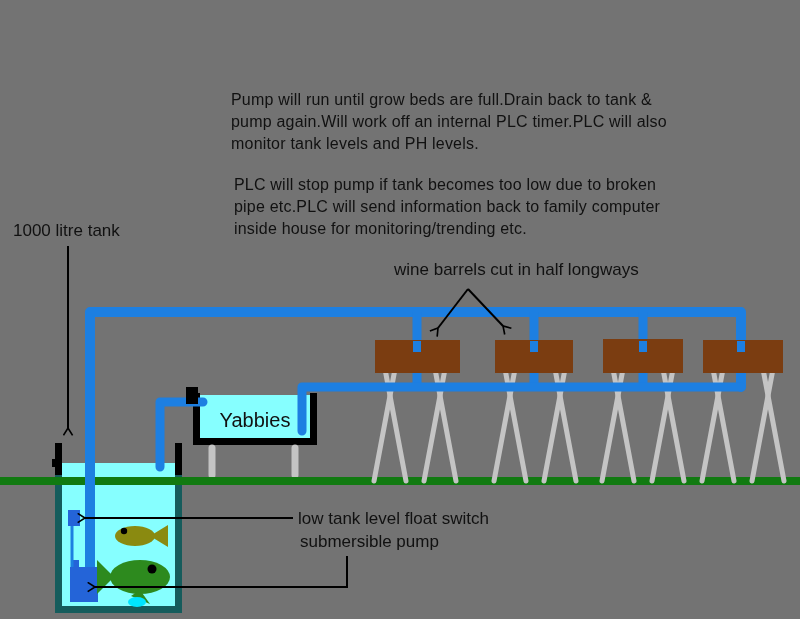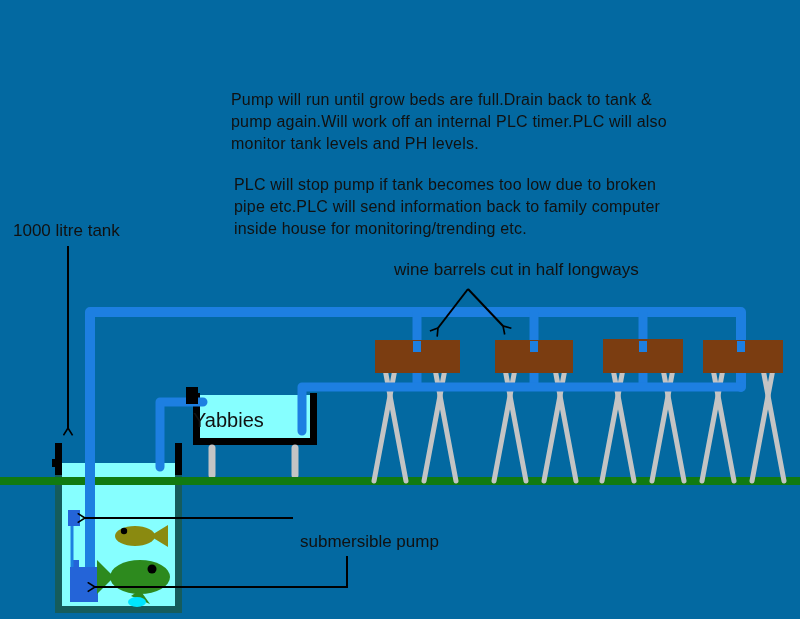--- a/index.html
+++ b/index.html
@@ -1,30 +1,30 @@
 <!DOCTYPE html>
 <html style="--c-pipe: #1d7fe1; --c-barrel: #7b3d11; --c-ground: #117a11; --c-water: #86ffff; --c-wall: #155c5c; --c-pump: #2464d8; --c-leg: #c4c4c4; --c-fish_green: #2d8a1e; --c-fish_olive: #8a8a10; --c-droplet: #00e5ff; --c-text: #111111;"><head>
 <meta charset="utf-8">
 <title>Diagram</title>
 <style>
   html,body{margin:0;padding:0;background:#fff;}
   #canvas{
     position:relative;width:800px;height:619px;overflow:hidden;
     font-family:"Liberation Sans", sans-serif;color:var(--c-text,#111);
-    background:#0369a1;
+    background:#737373;
   }
   #diagram-svg{position:absolute;left:0;top:0;width:800px;height:619px;}
   .txt{position:absolute;white-space:pre-line;}
   .para{font-size:16px;line-height:22px;letter-spacing:.2px;}
   #para1{left:231px;top:89px;width:575px;}
   #para2{left:234px;top:174px;width:575px;}
   .lbl{font-size:17px;line-height:23px;}
   #tank-label{left:13px;top:219px;text-align:right;}
   #barrels-label{left:394px;top:258px;text-align:right;}
-  #yabbies-label{left:193px;top:409px;width:124px;font-size:20px;}
+  #yabbies-label{left:193px;top:409px;width:124px;text-align:center;font-size:20px;}
   #float-label{left:298px;top:507px;}
   #pump-label{left:300px;top:530px;}
   
   .s-pipe{stroke:var(--c-pipe);fill:none;}
   .f-pipe{fill:var(--c-pipe);}
   .f-barrel{fill:var(--c-barrel);}
   .s-leg{stroke:var(--c-leg);fill:none;}
   .f-water{fill:var(--c-water);}
   .f-wall{fill:var(--c-wall);}
   .f-ground{fill:var(--c-ground);}
@@ -142,14 +142,15 @@
 
   <div class="txt para" id="para1">Pump will run until grow beds are full.Drain back to tank &amp;
 pump again.Will work off an internal PLC timer.PLC will also
 monitor tank levels and PH levels.</div>
   <div class="txt para" id="para2">PLC will stop pump if tank becomes too low due to broken
 pipe etc.PLC will send information back to family computer
 inside house for monitoring/trending etc.</div>
   <div class="txt lbl" id="tank-label">1000 litre tank</div>
   <div class="txt lbl" id="barrels-label">wine barrels cut in half longways</div>
   <div class="txt lbl" id="yabbies-label">Yabbies</div>
+  <div class="txt lbl" id="float-label">low tank level float switch</div>
   <div class="txt lbl" id="pump-label">submersible pump</div>
 </div>
 
 </body></html>

